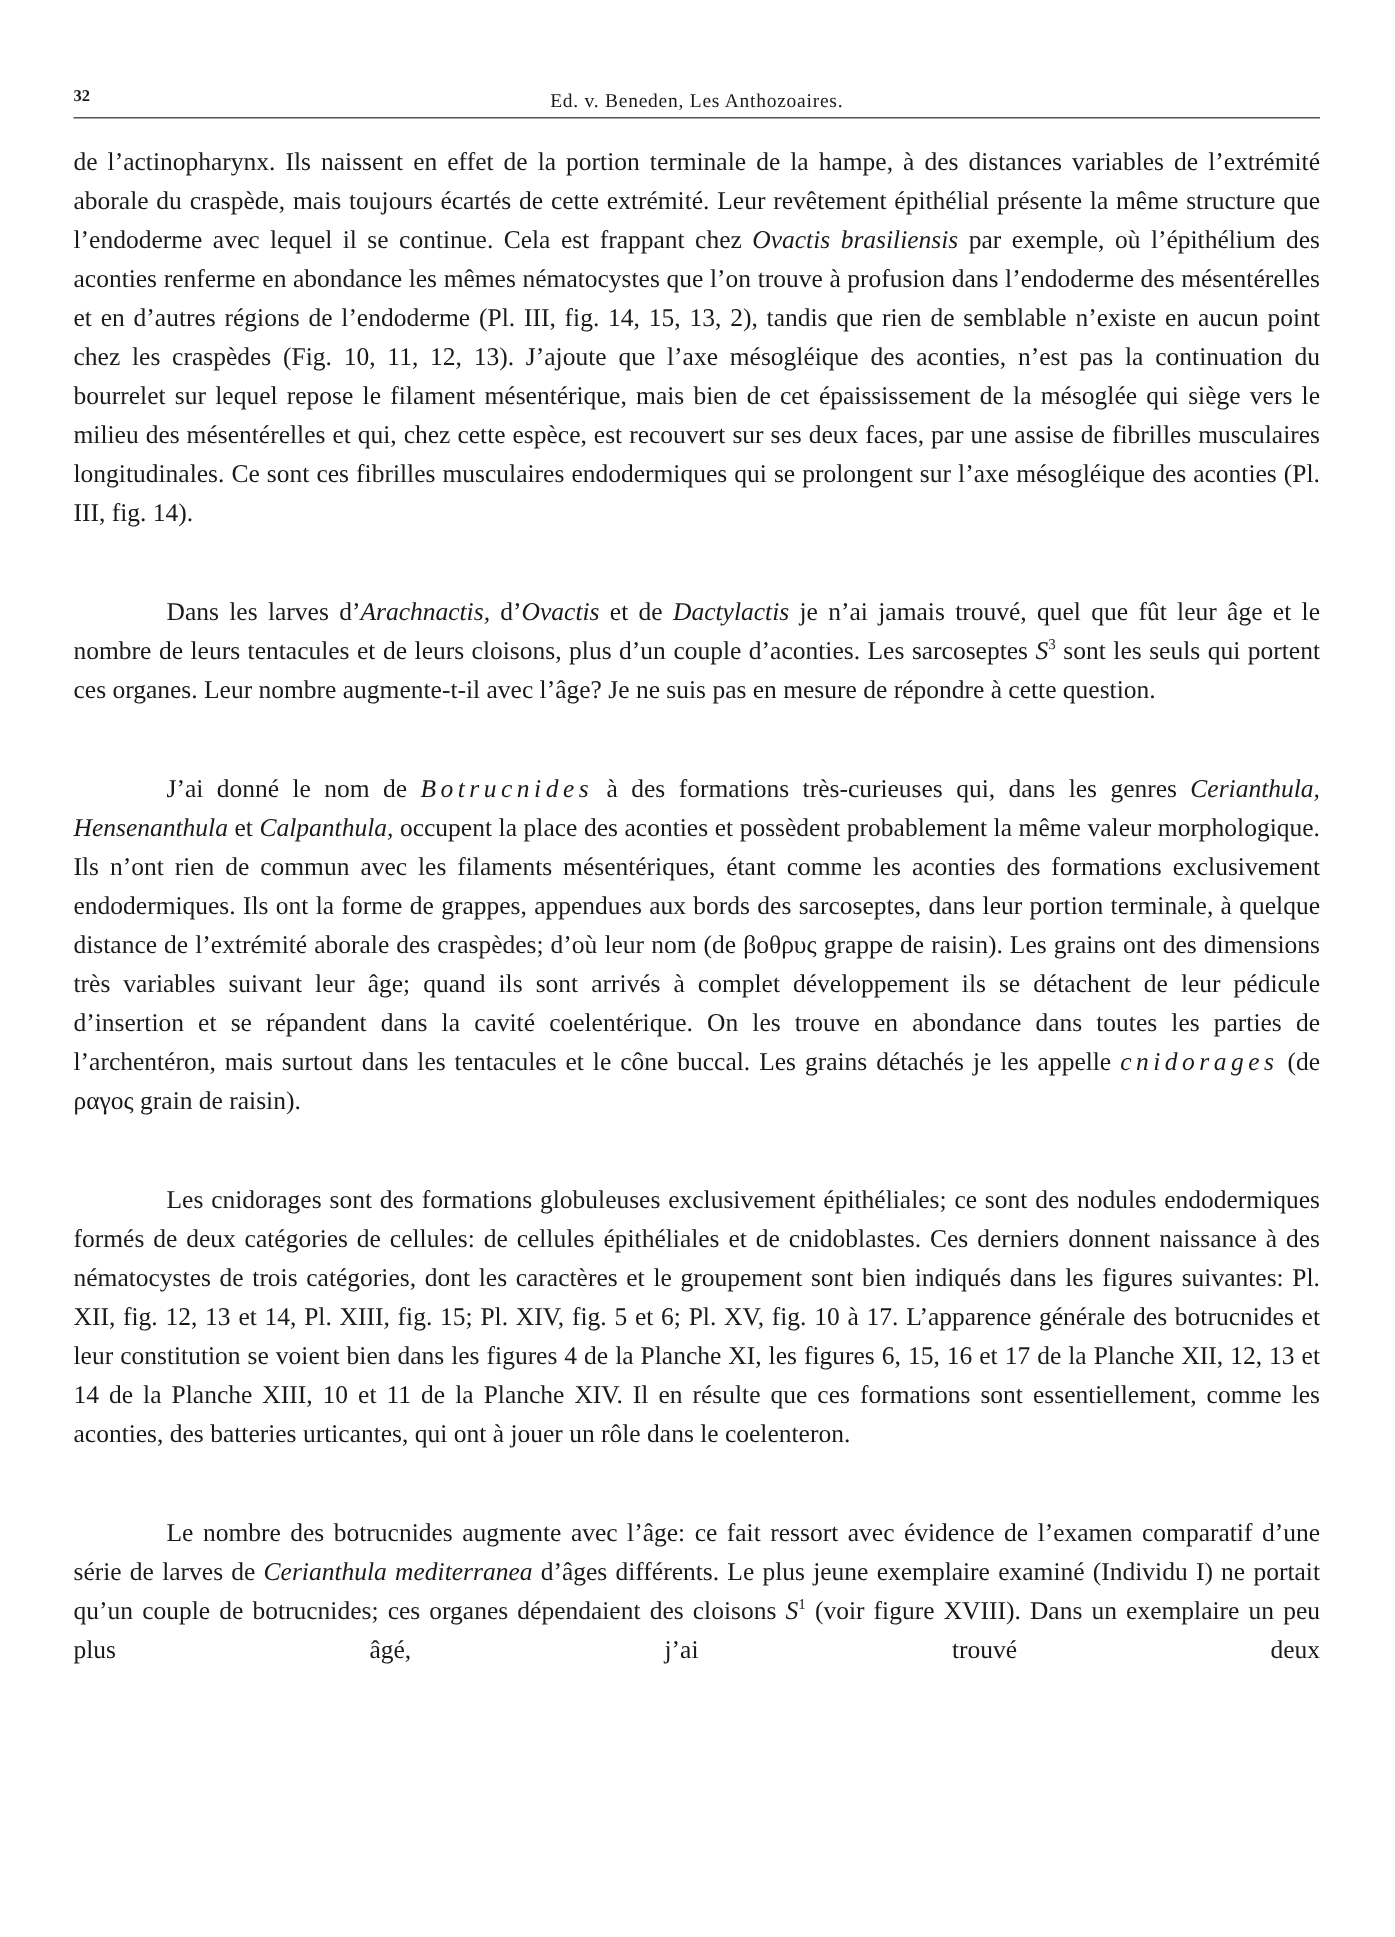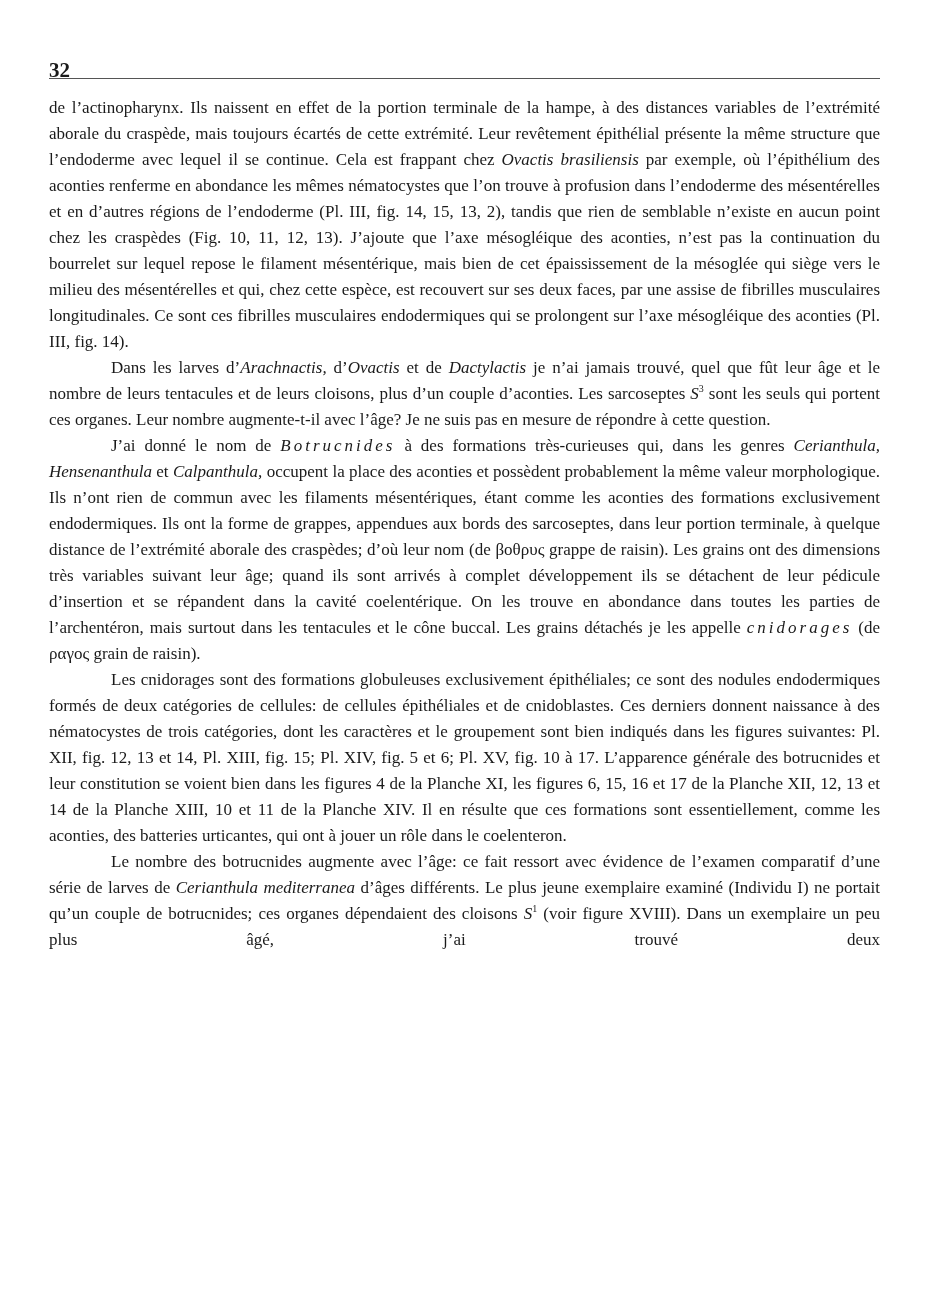--- a/index.html
+++ b/index.html
@@ -1,34 +1,35 @@
 <!DOCTYPE html>
 <html><head>
   <meta charset="utf-8">
   <style>
     html, body { margin: 0; padding: 0; background: #ffffff; }
     body { width: 930px; height: 1291px; position: relative; overflow: hidden; color: #1a1a1a; }
     .page { position: absolute; left: 49px; top: 56px; width: 831px; font-family: "Liberation Serif", "DejaVu Serif", serif; }
     .header { position: relative; height: 22px; border-bottom: 1.5px solid #555; font-size: 13px; }
-    .page-num { position: absolute; left: 0; top: 2px; font-weight: bold; font-size: 21px; }
+    .page-num { position: absolute; left: 0; top: 2px; font-weight: bold; font-size: 11px; }
     .running-title { position: absolute; left: 0; right: 0; top: 3px; text-align: center; letter-spacing: 0.5px; }
     .body { margin-top: 16px; font-size: 17px; line-height: 26px; text-align: justify; }
     .body p { margin: 0; }
-    .body p.indent { text-indent: 62px; }
+    .body p.indent { text-indent: 62px; margin-top: 40px; }
     .body p.last { text-align-last: justify; }
     .spaced { letter-spacing: 3px; font-style: italic; }
     sup { font-size: 10px; line-height: 0; }
     i { font-style: italic; }
   </style>
 </head>
 <body>
 
 <div class="page">
   <div class="header">
     <span class="page-num">32</span>
+    <div class="running-title">Ed. v. Beneden, Les Anthozoaires.</div>
   </div>
   <div class="body">
     <p><span>de l’actinopharynx.  Ils naissent en effet de la portion terminale de la hampe, à des distances variables de l’extrémité aborale du craspède, mais toujours écartés de cette extrémité.  Leur revêtement épithélial présente la même structure que l’endoderme avec lequel il se continue. Cela est frappant chez </span><i>Ovactis brasiliensis</i><span> par exemple, où l’épithélium des aconties renferme en abondance les mêmes nématocystes que l’on trouve à profusion dans l’endoderme des mésentérelles et en d’autres régions de l’endoderme (Pl. III, fig. 14, 15, 13, 2), tandis que rien de semblable n’existe en aucun point chez les craspèdes (Fig. 10, 11, 12, 13).  J’ajoute que l’axe mésogléique des aconties, n’est pas la continuation du bourrelet sur lequel repose le filament mésentérique, mais bien de cet épaississement de la mésoglée qui siège vers le milieu des mésentérelles et qui, chez cette espèce, est recouvert sur ses deux faces, par une assise de fibrilles musculaires longitudinales.  Ce sont ces fibrilles musculaires endodermiques qui se prolongent sur l’axe mésogléique des aconties (Pl. III, fig. 14).</span></p>
     <p class="indent"><span>Dans les larves d’</span><i>Arachnactis,</i><span> d’</span><i>Ovactis</i><span> et de </span><i>Dactylactis</i><span> je n’ai jamais trouvé, quel que fût leur âge et le nombre de leurs tentacules et de leurs cloisons, plus d’un couple d’aconties. Les sarcoseptes </span><i>S</i><sup>3</sup><span> sont les seuls qui portent ces organes.  Leur nombre augmente-t-il avec l’âge?  Je ne suis pas en mesure de répondre à cette question.</span></p>
     <p class="indent"><span>J’ai donné le nom de </span><span class="spaced">Botrucnides</span><span> à des formations très-curieuses qui, dans les genres </span><i>Cerianthula,</i><span> </span><i>Hensenanthula</i><span> et </span><i>Calpanthula,</i><span> occupent la place des aconties et possèdent probablement la même valeur morphologique.  Ils n’ont rien de commun avec les filaments mésentériques, étant comme les aconties des formations exclusivement endodermiques.  Ils ont la forme de grappes, appendues aux bords des sarcoseptes, dans leur portion terminale, à quelque distance de l’extrémité aborale des craspèdes; d’où leur nom (de βοθρυς grappe de raisin). Les grains ont des dimensions très variables suivant leur âge; quand ils sont arrivés à complet développement ils se détachent de leur pédicule d’insertion et se répandent dans la cavité coelentérique.  On les trouve en abondance dans toutes les parties de l’archentéron, mais surtout dans les tentacules et le cône buccal.  Les grains détachés je les appelle </span><span class="spaced">cnidorages</span><span> (de ραγος grain de raisin).</span></p>
     <p class="indent"><span>Les cnidorages sont des formations globuleuses exclusivement épithéliales; ce sont des nodules endodermiques formés de deux catégories de cellules: de cellules épithéliales et de cnidoblastes.  Ces derniers donnent naissance à des nématocystes de trois catégories, dont les caractères et le groupement sont bien indiqués dans les figures suivantes: Pl. XII, fig. 12, 13 et 14, Pl. XIII, fig. 15; Pl. XIV, fig. 5 et 6; Pl. XV, fig. 10 à 17.  L’apparence générale des botrucnides et leur constitution se voient bien dans les figures 4 de la Planche XI, les figures 6, 15, 16 et 17 de la Planche XII, 12, 13 et 14 de la Planche XIII, 10 et 11 de la Planche XIV. Il en résulte que ces formations sont essentiellement, comme les aconties, des batteries urticantes, qui ont à jouer un rôle dans le coelenteron.</span></p>
     <p class="indent last"><span>Le nombre des botrucnides augmente avec l’âge: ce fait ressort avec évidence de l’examen comparatif d’une série de larves de </span><i>Cerianthula mediterranea</i><span> d’âges différents.  Le plus jeune exemplaire examiné (Individu I) ne portait qu’un couple de botrucnides; ces organes dépendaient des cloisons </span><i>S</i><sup>1</sup><span> (voir figure XVIII).  Dans un exemplaire un peu plus âgé, j’ai trouvé deux</span></p>
   </div>
 </div>
 

